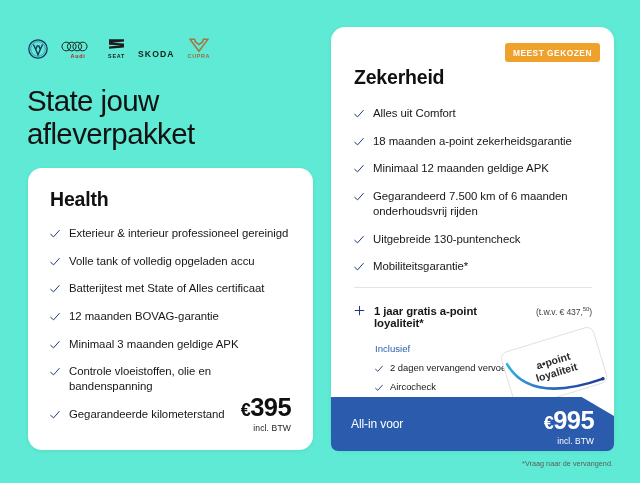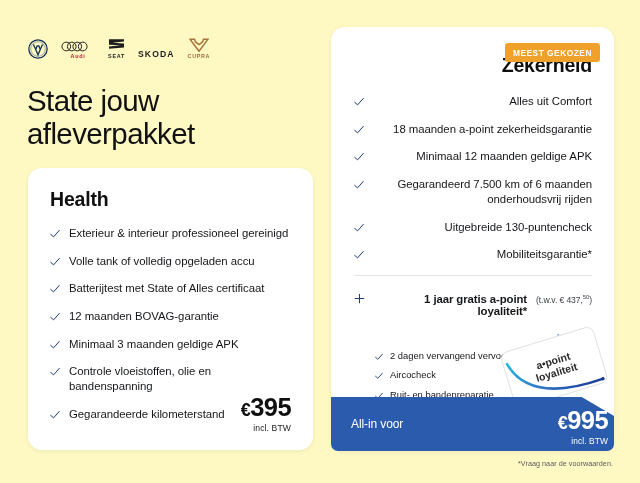--- a/index.html
+++ b/index.html
@@ -13,21 +13,21 @@
   body {
     background: #e9e7e3;
     font-family: "Liberation Sans", sans-serif;
     -webkit-font-smoothing: antialiased;
   }
 
   #stage {
     position: relative;
     width: 640px;
     height: 483px;
-    background: #fef9c3;
+    background: #5eead4;
   }
 
   
   .left-col {
     position: absolute;
     left: 0; top: 0;
     width: 320px;
     height: 483px;
   }
 
@@ -97,22 +97,21 @@
 
   .card-title {
     font-size: 19.5px;
     font-weight: 700;
     letter-spacing: -0.2px;
     color: #101010;
   }
   .card-title-comfort { margin-bottom: 15px; }
 
   .zek-body {
-    padding: 27px 22px 0 23px;
-    text-align: right;
+    padding: 39px 22px 0 23px;
   }
   .card-title-zek { margin-bottom: 17px; }
 
   
   ul.features { list-style: none; }
   ul.features li {
     display: flex;
     align-items: flex-start;
     gap: 9px;
     margin-bottom: 12.5px;
@@ -236,21 +235,21 @@
 
   
   .blue-footer {
     position: absolute;
     left: 0;
     bottom: 0;
     width: 283px;
     height: 54px;
     background: #2a5bad;
     border-radius: 0 0 7px 7px;
-    padding: 11px 6px 0 20px;
+    padding: 11px 20px 0 20px;
     overflow: hidden;
   }
   .bf-row {
     display: flex;
     align-items: flex-start;
     justify-content: space-between;
   }
   .bf-label {
     font-size: 12px;
     color: #ffffff;
@@ -552,15 +551,15 @@
             <span class="eur">€</span><span>995</span>
           </div>
           <div class="bf-price-sub">incl. BTW</div>
         </div>
       </div>
       <div class="bf-line"></div>
     </div>
 
   </div>
 
-  <div class="disclaimer">*Vraag naar de voorwaarden.</div>
+  <div class="disclaimer">*Vraag naar de vervangend.</div>
 
 </div>
 
 </body></html>

